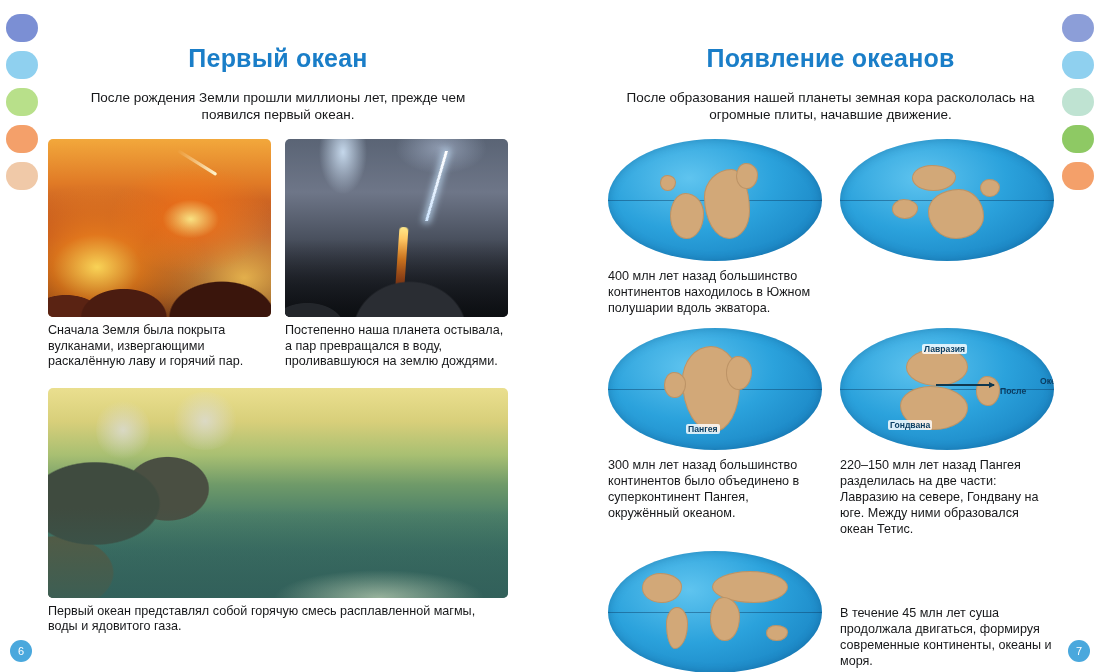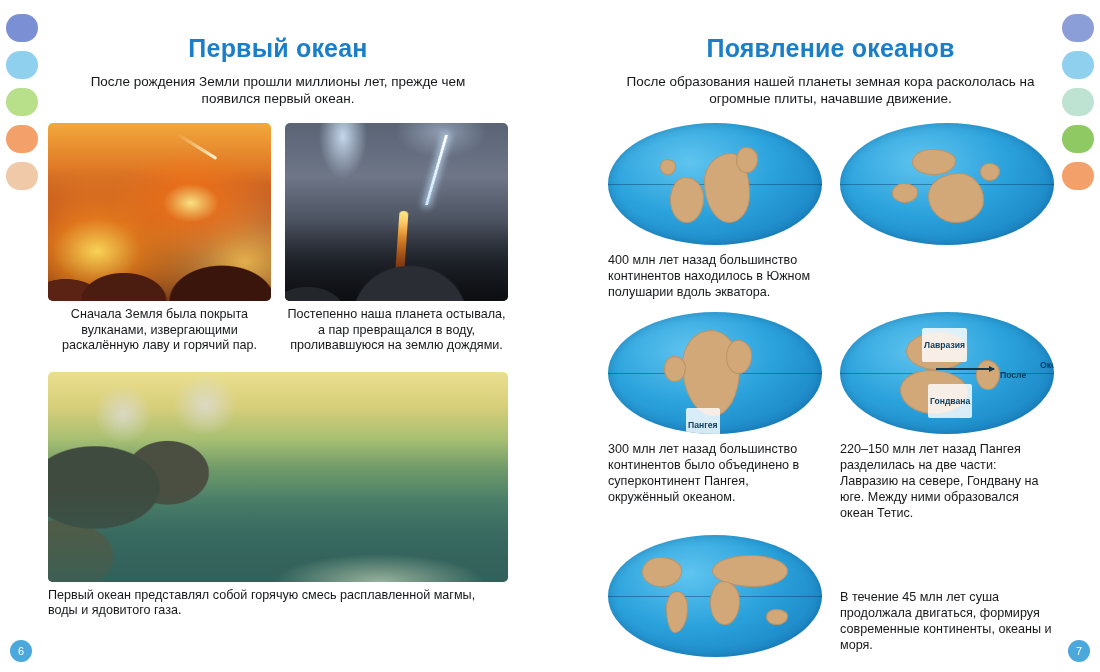--- a/index.html
+++ b/index.html
@@ -39,21 +39,21 @@
   .chips-left { left: 6px; }
   .chips-right { right: 6px; }
   .chip {
     width: 32px;
     height: 28px;
     border-radius: 14px;
   }
 
   
   h1.section-title {
-    margin: 6px;
+    margin: 16px;
     padding: 0;
     font-size: 25px;
     font-weight: bold;
     color: #1a7ec8;
     text-align: center;
     letter-spacing: 0.2px;
   }
   .intro {
     margin: 10px auto 0 auto;
     font-size: 13.5px;
@@ -67,21 +67,20 @@
   .left-content {
     position: absolute;
     left: 48px;
     top: 28px;
     width: 460px;
   }
   .photo-row {
     display: flex;
     gap: 14px;
     margin-top: 16px;
-    text-align: center;
   }
   .photo {
     border-radius: 5px;
     overflow: hidden;
     position: relative;
   }
   .cap {
     font-size: 12.6px;
     line-height: 15.5px;
     color: #17181a;
@@ -218,21 +217,21 @@
     line-height: 16px;
     color: #17181a;
     margin-top: 7px;
   }
   .lbl {
     position: absolute;
     font-size: 8.6px;
     font-weight: bold;
     color: #0c3f63;
     background: rgba(255,255,255,.82);
-    padding: 12px 2px;
+    padding: 0 2px;
     border-radius: 2px;
     white-space: nowrap;
   }
   .lbl-ocean {
     position: absolute;
     font-size: 8.6px;
     font-weight: bold;
     color: #0b3c61;
     line-height: 10px;
     white-space: nowrap;
@@ -375,21 +374,21 @@
             </div>
             <div class="globe-cap">300 млн лет назад большинство континентов было объединено в суперконтинент Пангея, окружённый океаном.</div>
           </div>
           <div class="globe-cell">
             <div class="globe">
               <div class="equator"></div>
               <div class="land" style="left:66px; top:20px; width:62px; height:38px; border-radius:55% 45% 50% 50% / 50% 50% 50% 50%;"></div>
               <div class="land" style="left:60px; top:58px; width:68px; height:44px; border-radius:45% 55% 50% 50% / 45% 50% 50% 55%;"></div>
               <div class="land" style="left:136px; top:48px; width:24px; height:30px;"></div>
               <div class="lbl" style="left:82px; top:16px;">Лавразия</div>
-              <div class="lbl" style="left:48px; top:72px;margin-left:40px;">Гондвана</div>
+              <div class="lbl" style="left:48px; top:92px;">Гондвана</div>
               <div class="lbl-ocean" style="left:160px; top:48px;margin-left:40px;">Океан</div>
               <div class="lbl-ocean" style="left:160px; top:58px;">После</div>
               <div class="arrow" style="left:96px; top:56px; width:58px;"></div>
             </div>
             <div class="globe-cap">220–150 млн лет назад Пангея разделилась на две части: Лавразию на севере, Гондвану на юге. Между ними образовался океан Тетис.</div>
           </div>
         </div>
 
         <div class="last-block" style="margin-top:14px">
           <div class="globe-cell">

